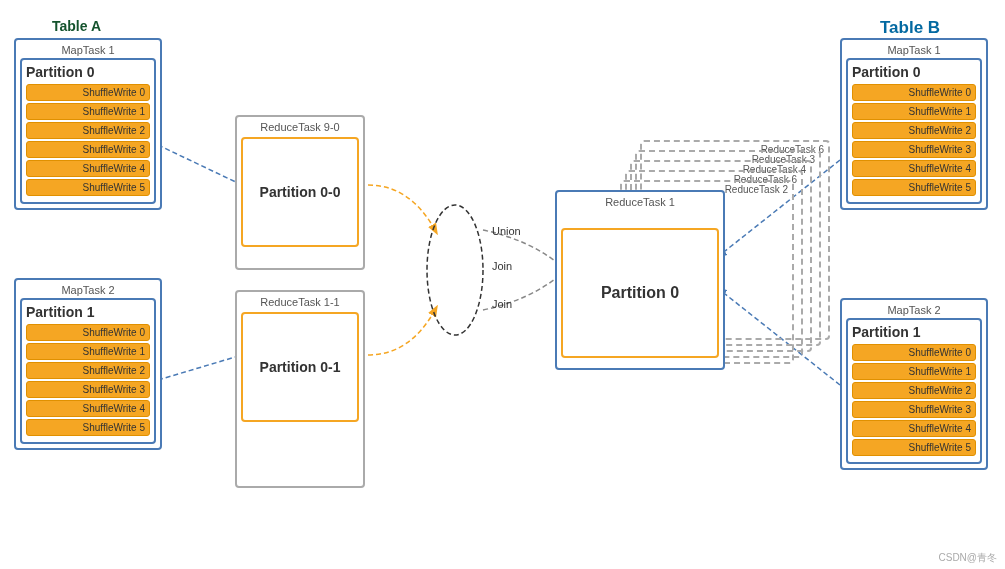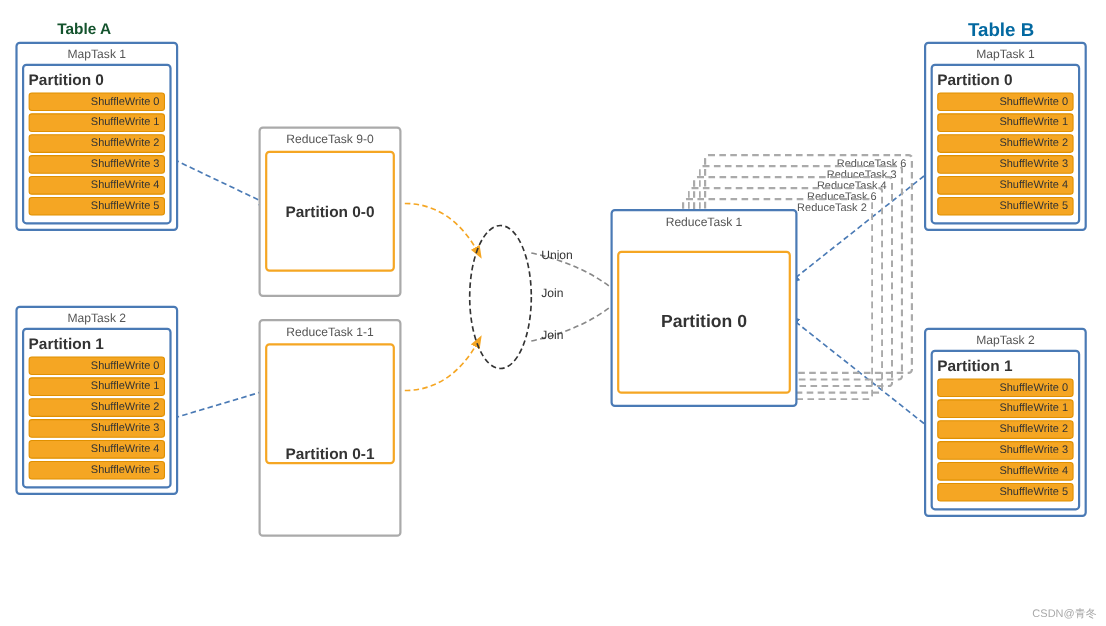--- a/index.html
+++ b/index.html
@@ -119,21 +119,21 @@
 
   <div style="position:absolute; top:115px; left:235px; width:130px; height:155px; border:2px solid #aaa; border-radius:4px; background:#fff; padding:4px;">
     <div style="text-align:center; font-size:11px; color:#555; margin-bottom:4px;">ReduceTask 9-0</div>
     <div style="border:2px solid #f5a623; border-radius:4px; height:110px; display:flex; align-items:center; justify-content:center;">
       <span style="font-size:14px; font-weight:bold; color:#333;">Partition 0-0</span>
     </div>
   </div>
 
   <div style="position:absolute; top:290px; left:235px; width:130px; height:198px; border:2px solid #aaa; border-radius:4px; background:#fff; padding:4px;">
     <div style="text-align:center; font-size:11px; color:#555; margin-bottom:4px;">ReduceTask 1-1</div>
-    <div style="border:2px solid #f5a623; border-radius:4px; height:110px; display:flex; align-items:flex-end; justify-content:center;">
+    <div style="border:2px solid #f5a623; border-radius:4px; height:110px; display:flex; align-items:center; justify-content:center;">
       <span style="font-size:14px; font-weight:bold; color:#333;">Partition 0-1</span>
     </div>
   </div>
 
   <div style="position:absolute; top:140px; left:640px; width:190px; height:200px; border:2px dashed #aaa; border-radius:4px; background:transparent;">
     <div style="text-align:right; font-size:10px; color:#555; padding:2px 4px;">ReduceTask 6</div>
   </div>
 
   <div style="position:absolute; top:150px; left:635px; width:186px; height:196px; border:2px dashed #aaa; border-radius:4px; background:transparent;">
     <div style="text-align:right; font-size:10px; color:#555; padding:2px 4px;">ReduceTask 3</div>

